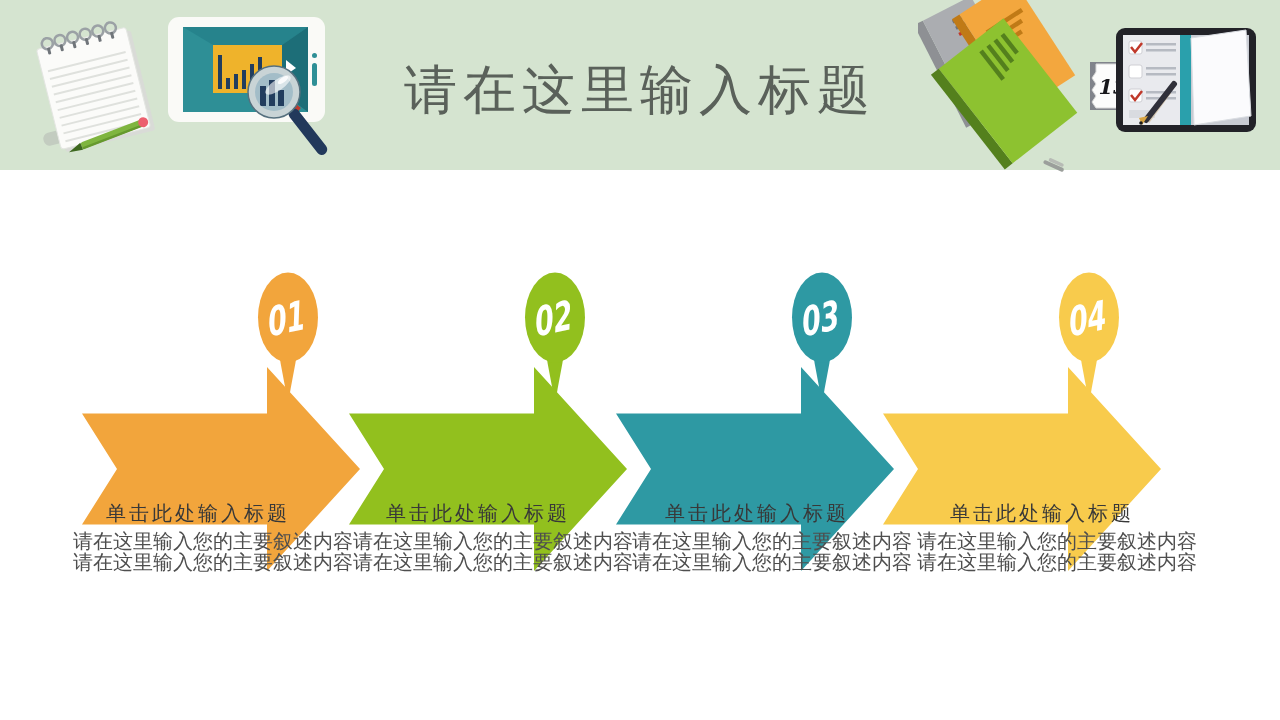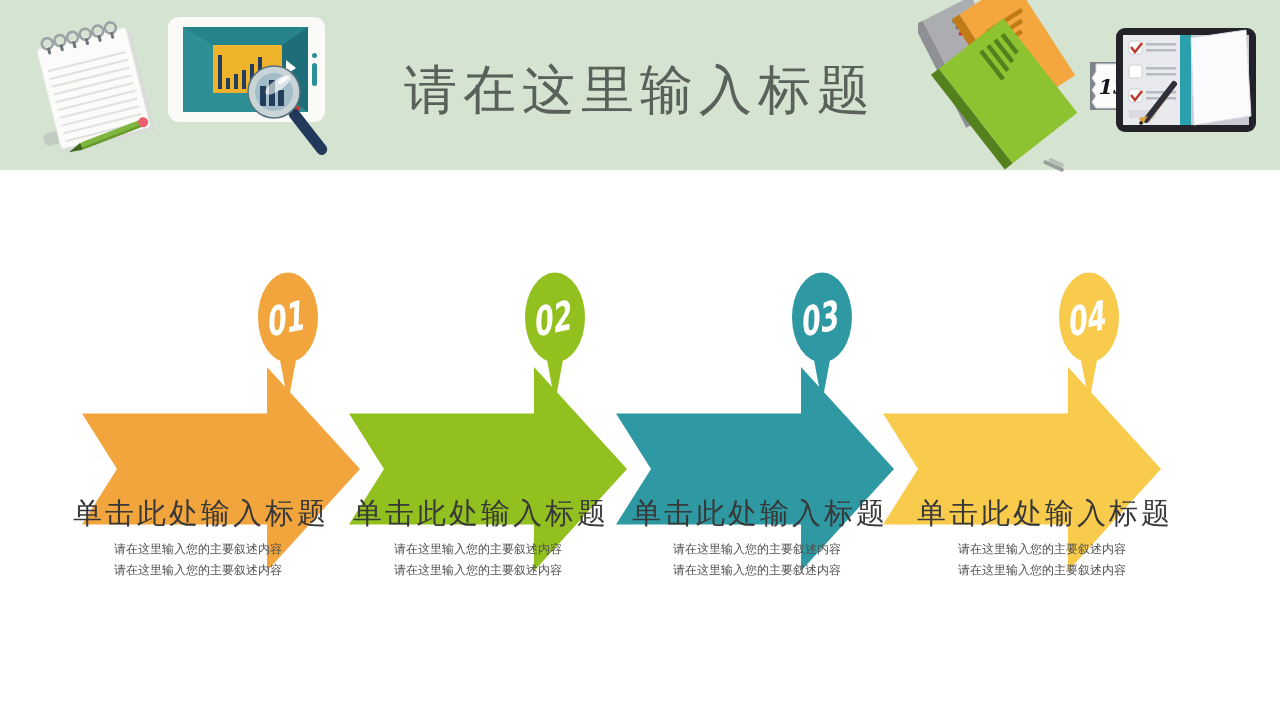--- a/index.html
+++ b/index.html
@@ -31,25 +31,25 @@
     letter-spacing:4px;white-space:nowrap;
   }
   .num-text{
     font-family:"DejaVu Sans",sans-serif;font-size:27px;
     font-style:italic;font-weight:bold;fill:#FFFFFF;
   }
   
   .caption{position:absolute;top:498px;width:250px;text-align:center;}
   .cap-1{left:73px;} .cap-2{left:353px;} .cap-3{left:632px;} .cap-4{left:917px;}
   .caption-heading{
-    font-size:29px;line-height:30px;color:#383838;letter-spacing:3px;
-    font-weight:500;white-space:nowrap;margin-bottom:11px;
+    font-size:20px;line-height:30px;color:#383838;letter-spacing:3px;
+    font-weight:500;white-space:nowrap;margin-bottom:3px;
   }
   .caption-line{
-    font-size:12px;line-height:21px;color:#4E4E4E;letter-spacing:0;
+    font-size:20px;line-height:21px;color:#4E4E4E;letter-spacing:0;
     white-space:nowrap;
   }
 </style>
 </head>
 <body>
 
 <div class="slide">
 
   <div class="header-band">
 

